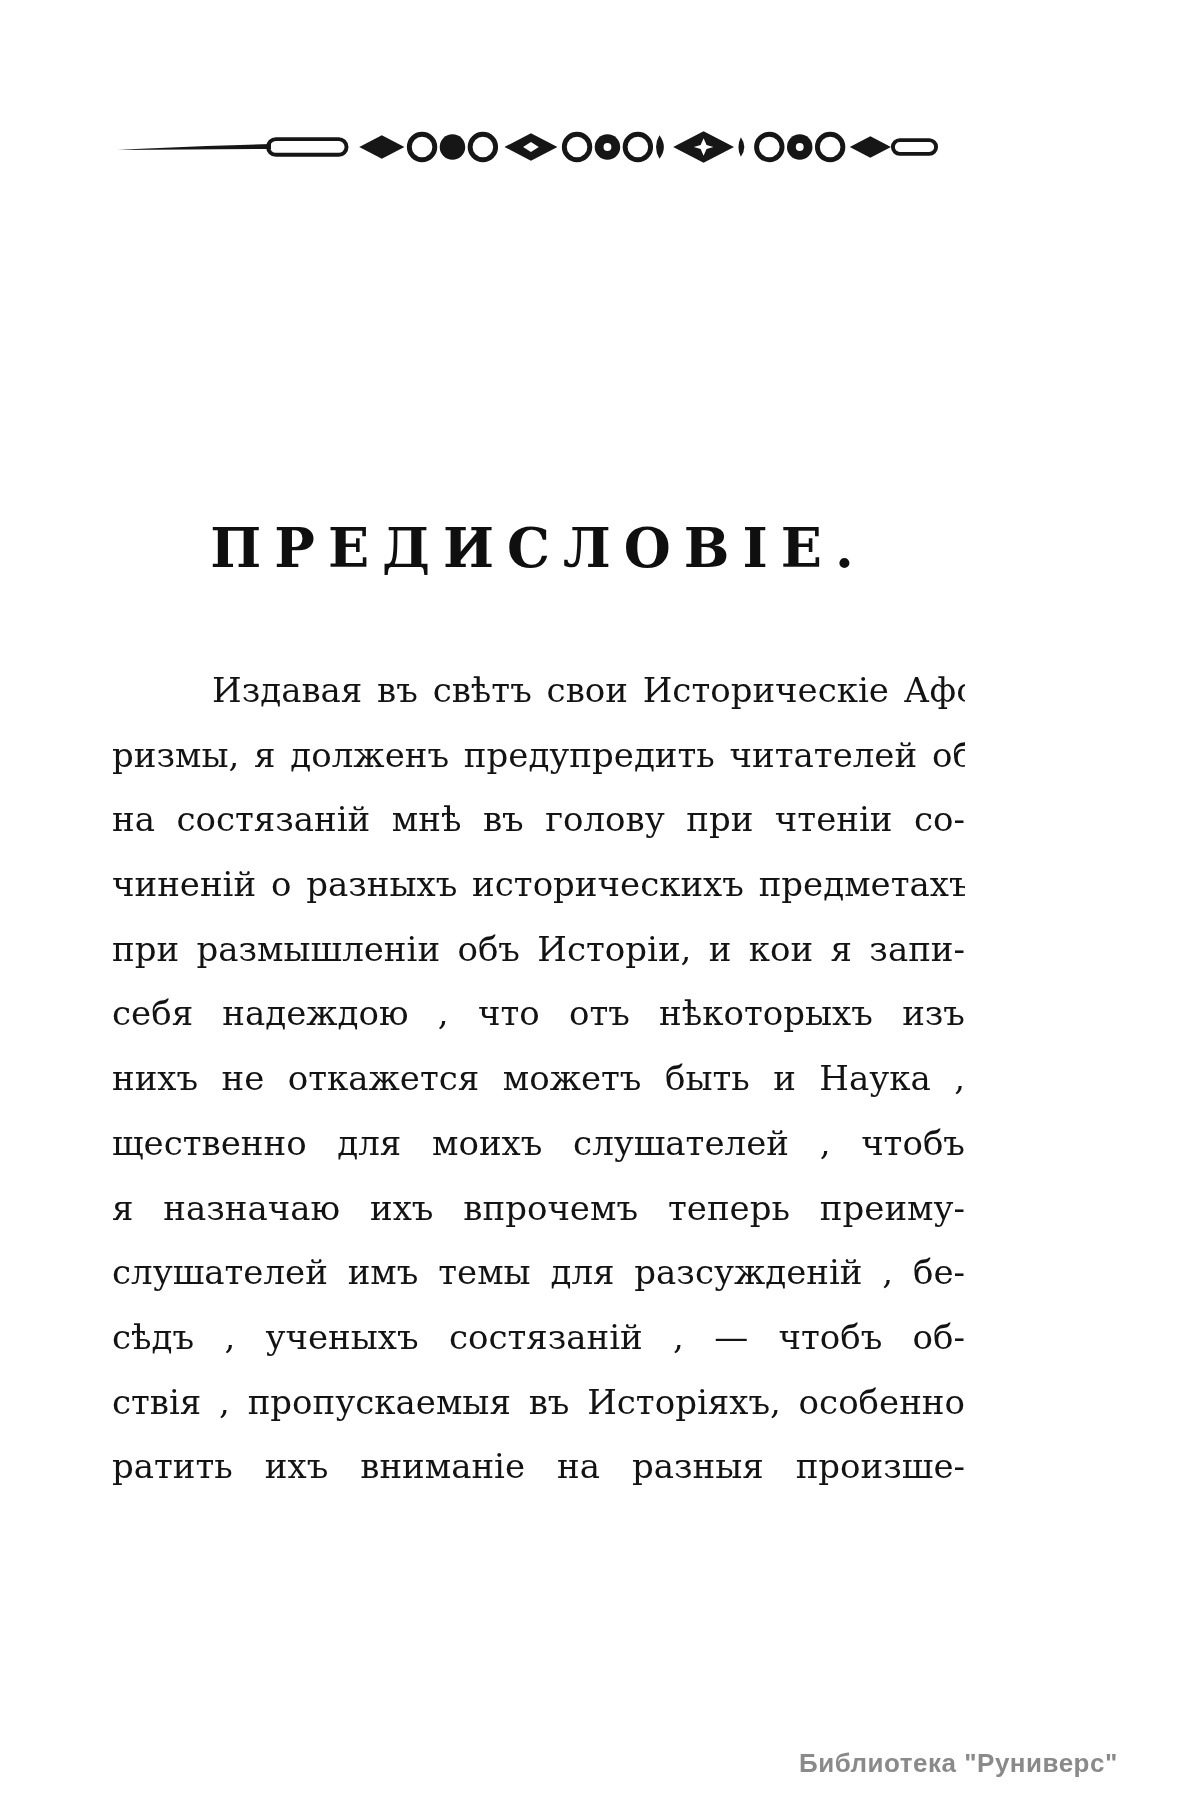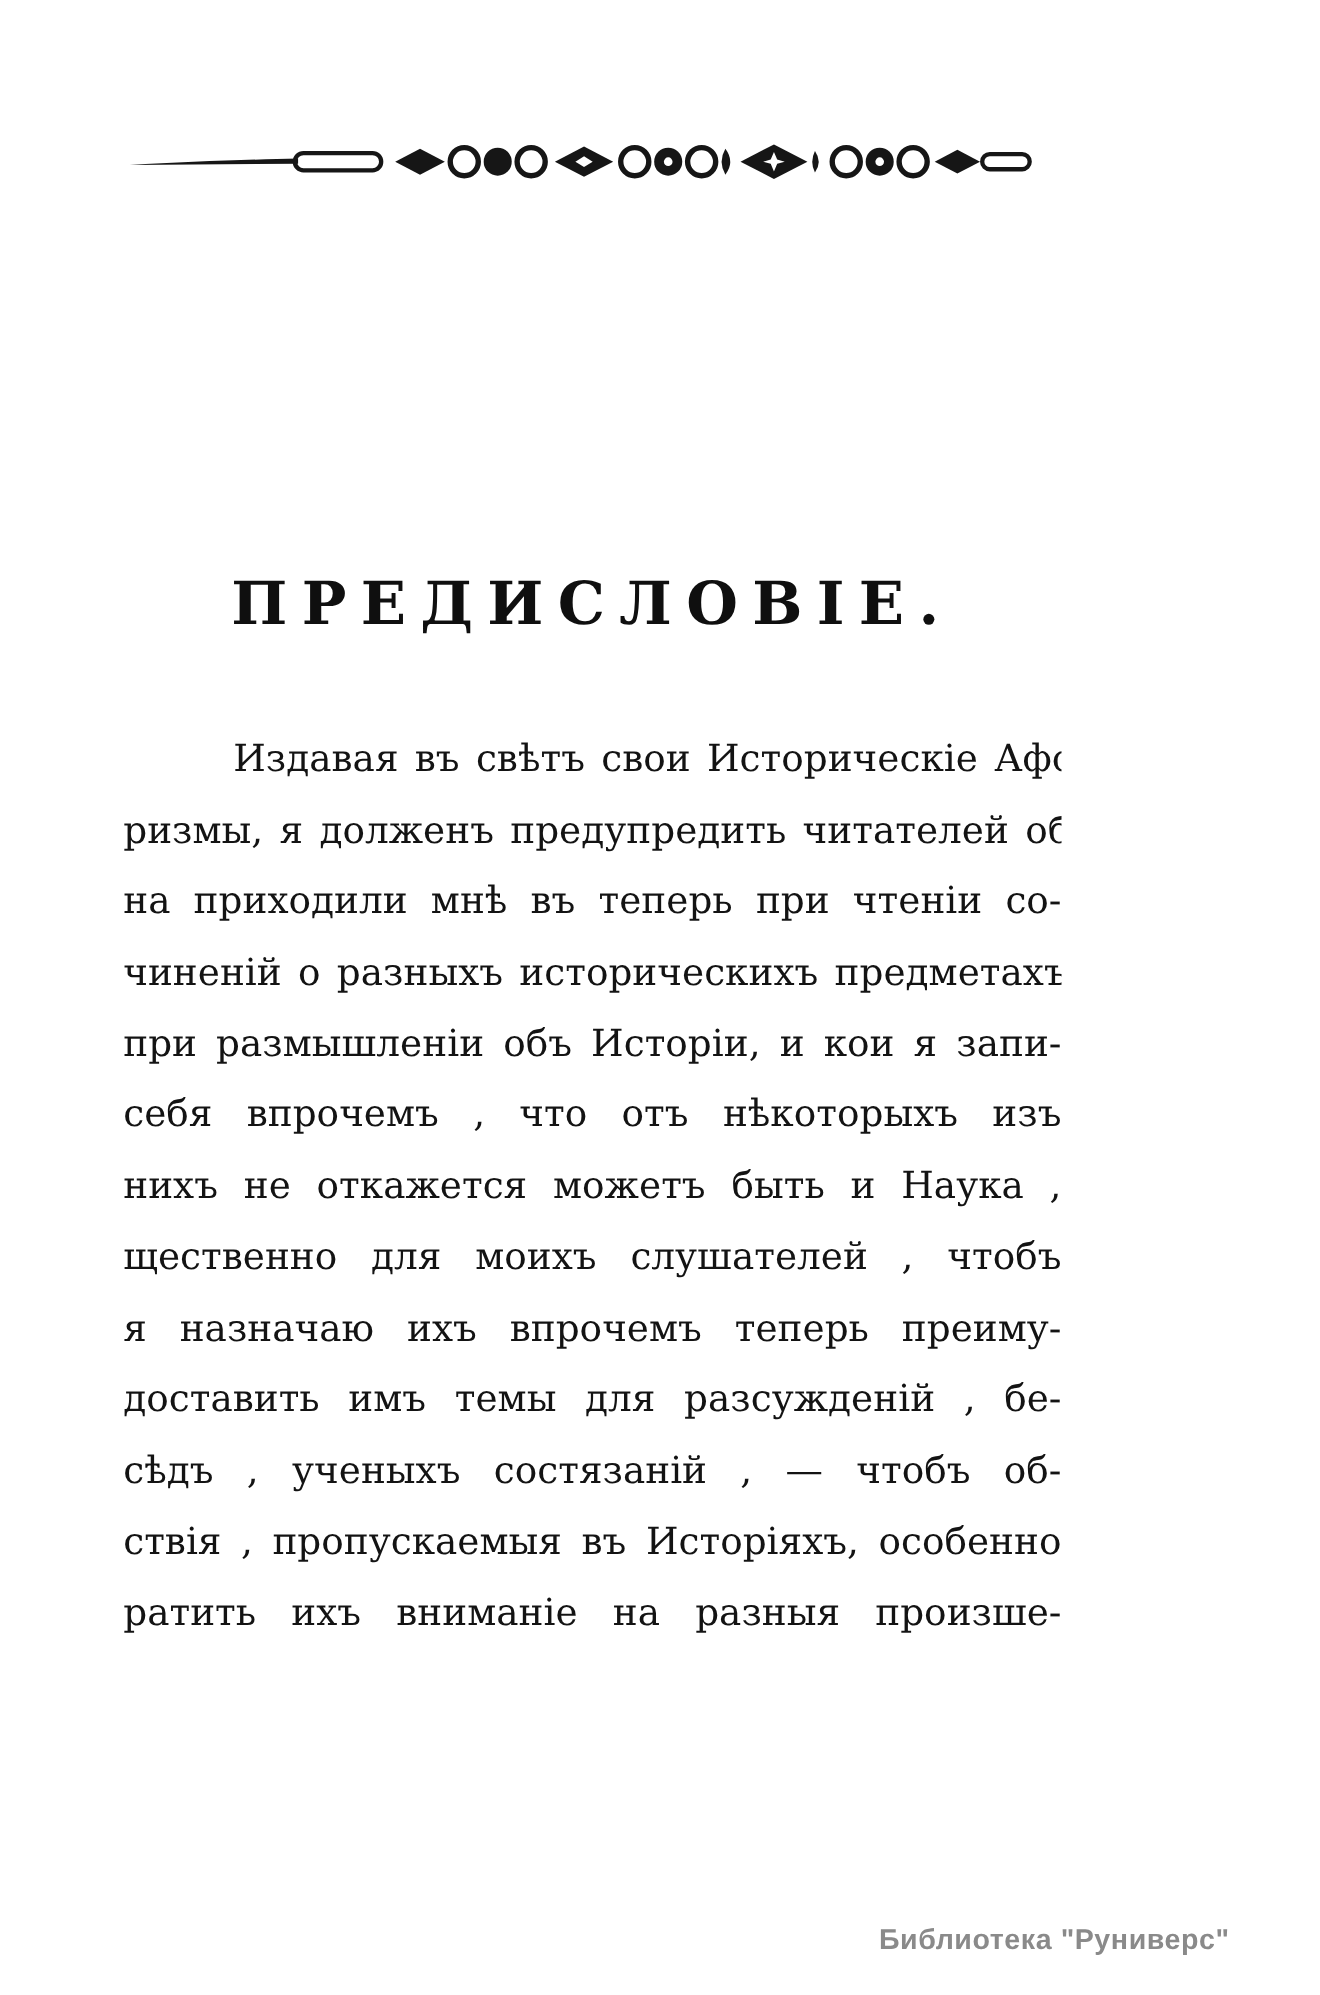--- a/index.html
+++ b/index.html
@@ -98,28 +98,28 @@
   <div class="title">ПРЕДИСЛОВІЕ.</div>
 
   <div class="textblock">
 
     <div>
       <div class="line indent">Издавая въ свѣтъ свои Историческіе Афо-</div>
       <div class="line">ризмы, я долженъ предупредить читателей объ</div>
     </div>
 
     <div>
-      <div class="line">на приходили мнѣ въ теперь при чтеніи со-</div>
+      <div class="line">на состязаній мнѣ въ голову при чтеніи со-</div>
       <div class="line">чиненій о разныхъ историческихъ предметахъ,</div>
       <div class="line">при размышленіи объ Исторіи, и кои я запи-</div>
-      <div class="line">себя впрочемъ , что отъ нѣкоторыхъ изъ</div>
+      <div class="line">себя надеждою , что отъ нѣкоторыхъ изъ</div>
       <div class="line">нихъ не откажется можетъ быть и Наука ,</div>
       <div class="line">щественно для моихъ слушателей , чтобъ</div>
       <div class="line">я назначаю ихъ впрочемъ теперь преиму-</div>
-      <div class="line">доставить имъ темы для разсужденій , бе-</div>
+      <div class="line">слушателей имъ темы для разсужденій , бе-</div>
       <div class="line">сѣдъ , ученыхъ состязаній , — чтобъ об-</div>
       <div class="line">ствія , пропускаемыя въ Исторіяхъ, особенно</div>
       <div class="line">ратить ихъ вниманіе на разныя произше-</div>
     </div>
 
   </div>
 
   <div class="watermark">Библиотека "Руниверс"</div>
 
 </div>

